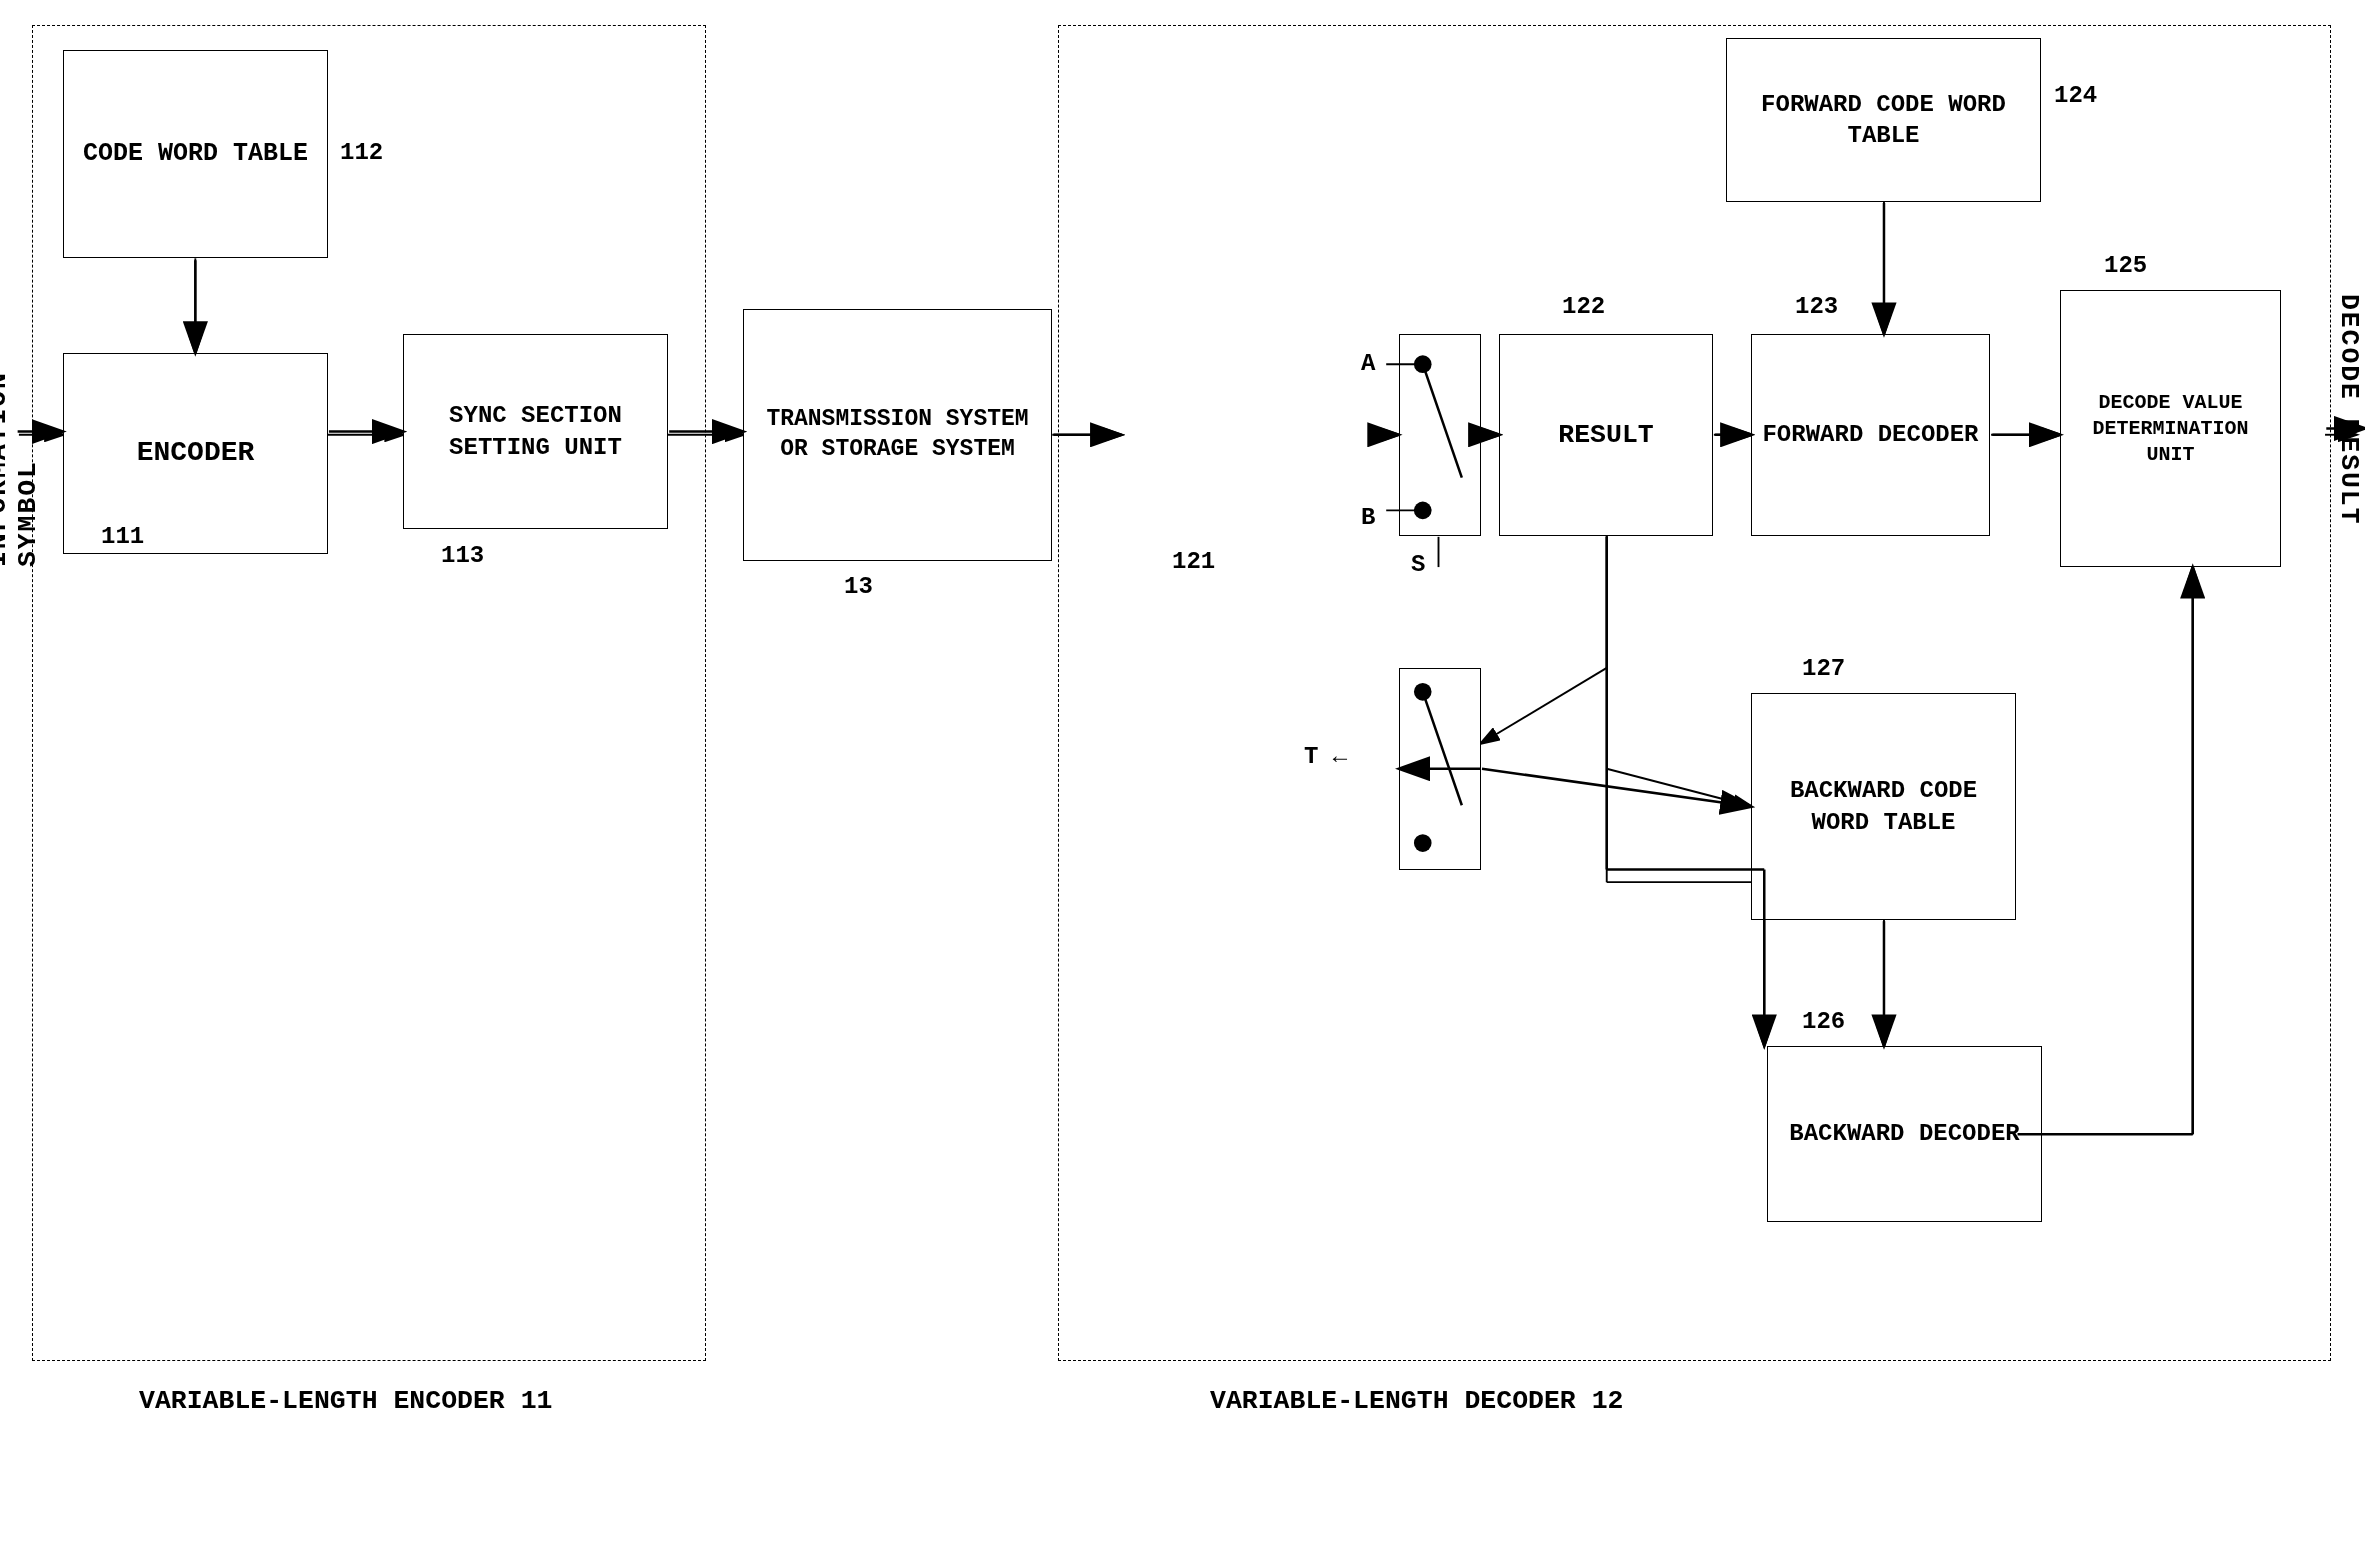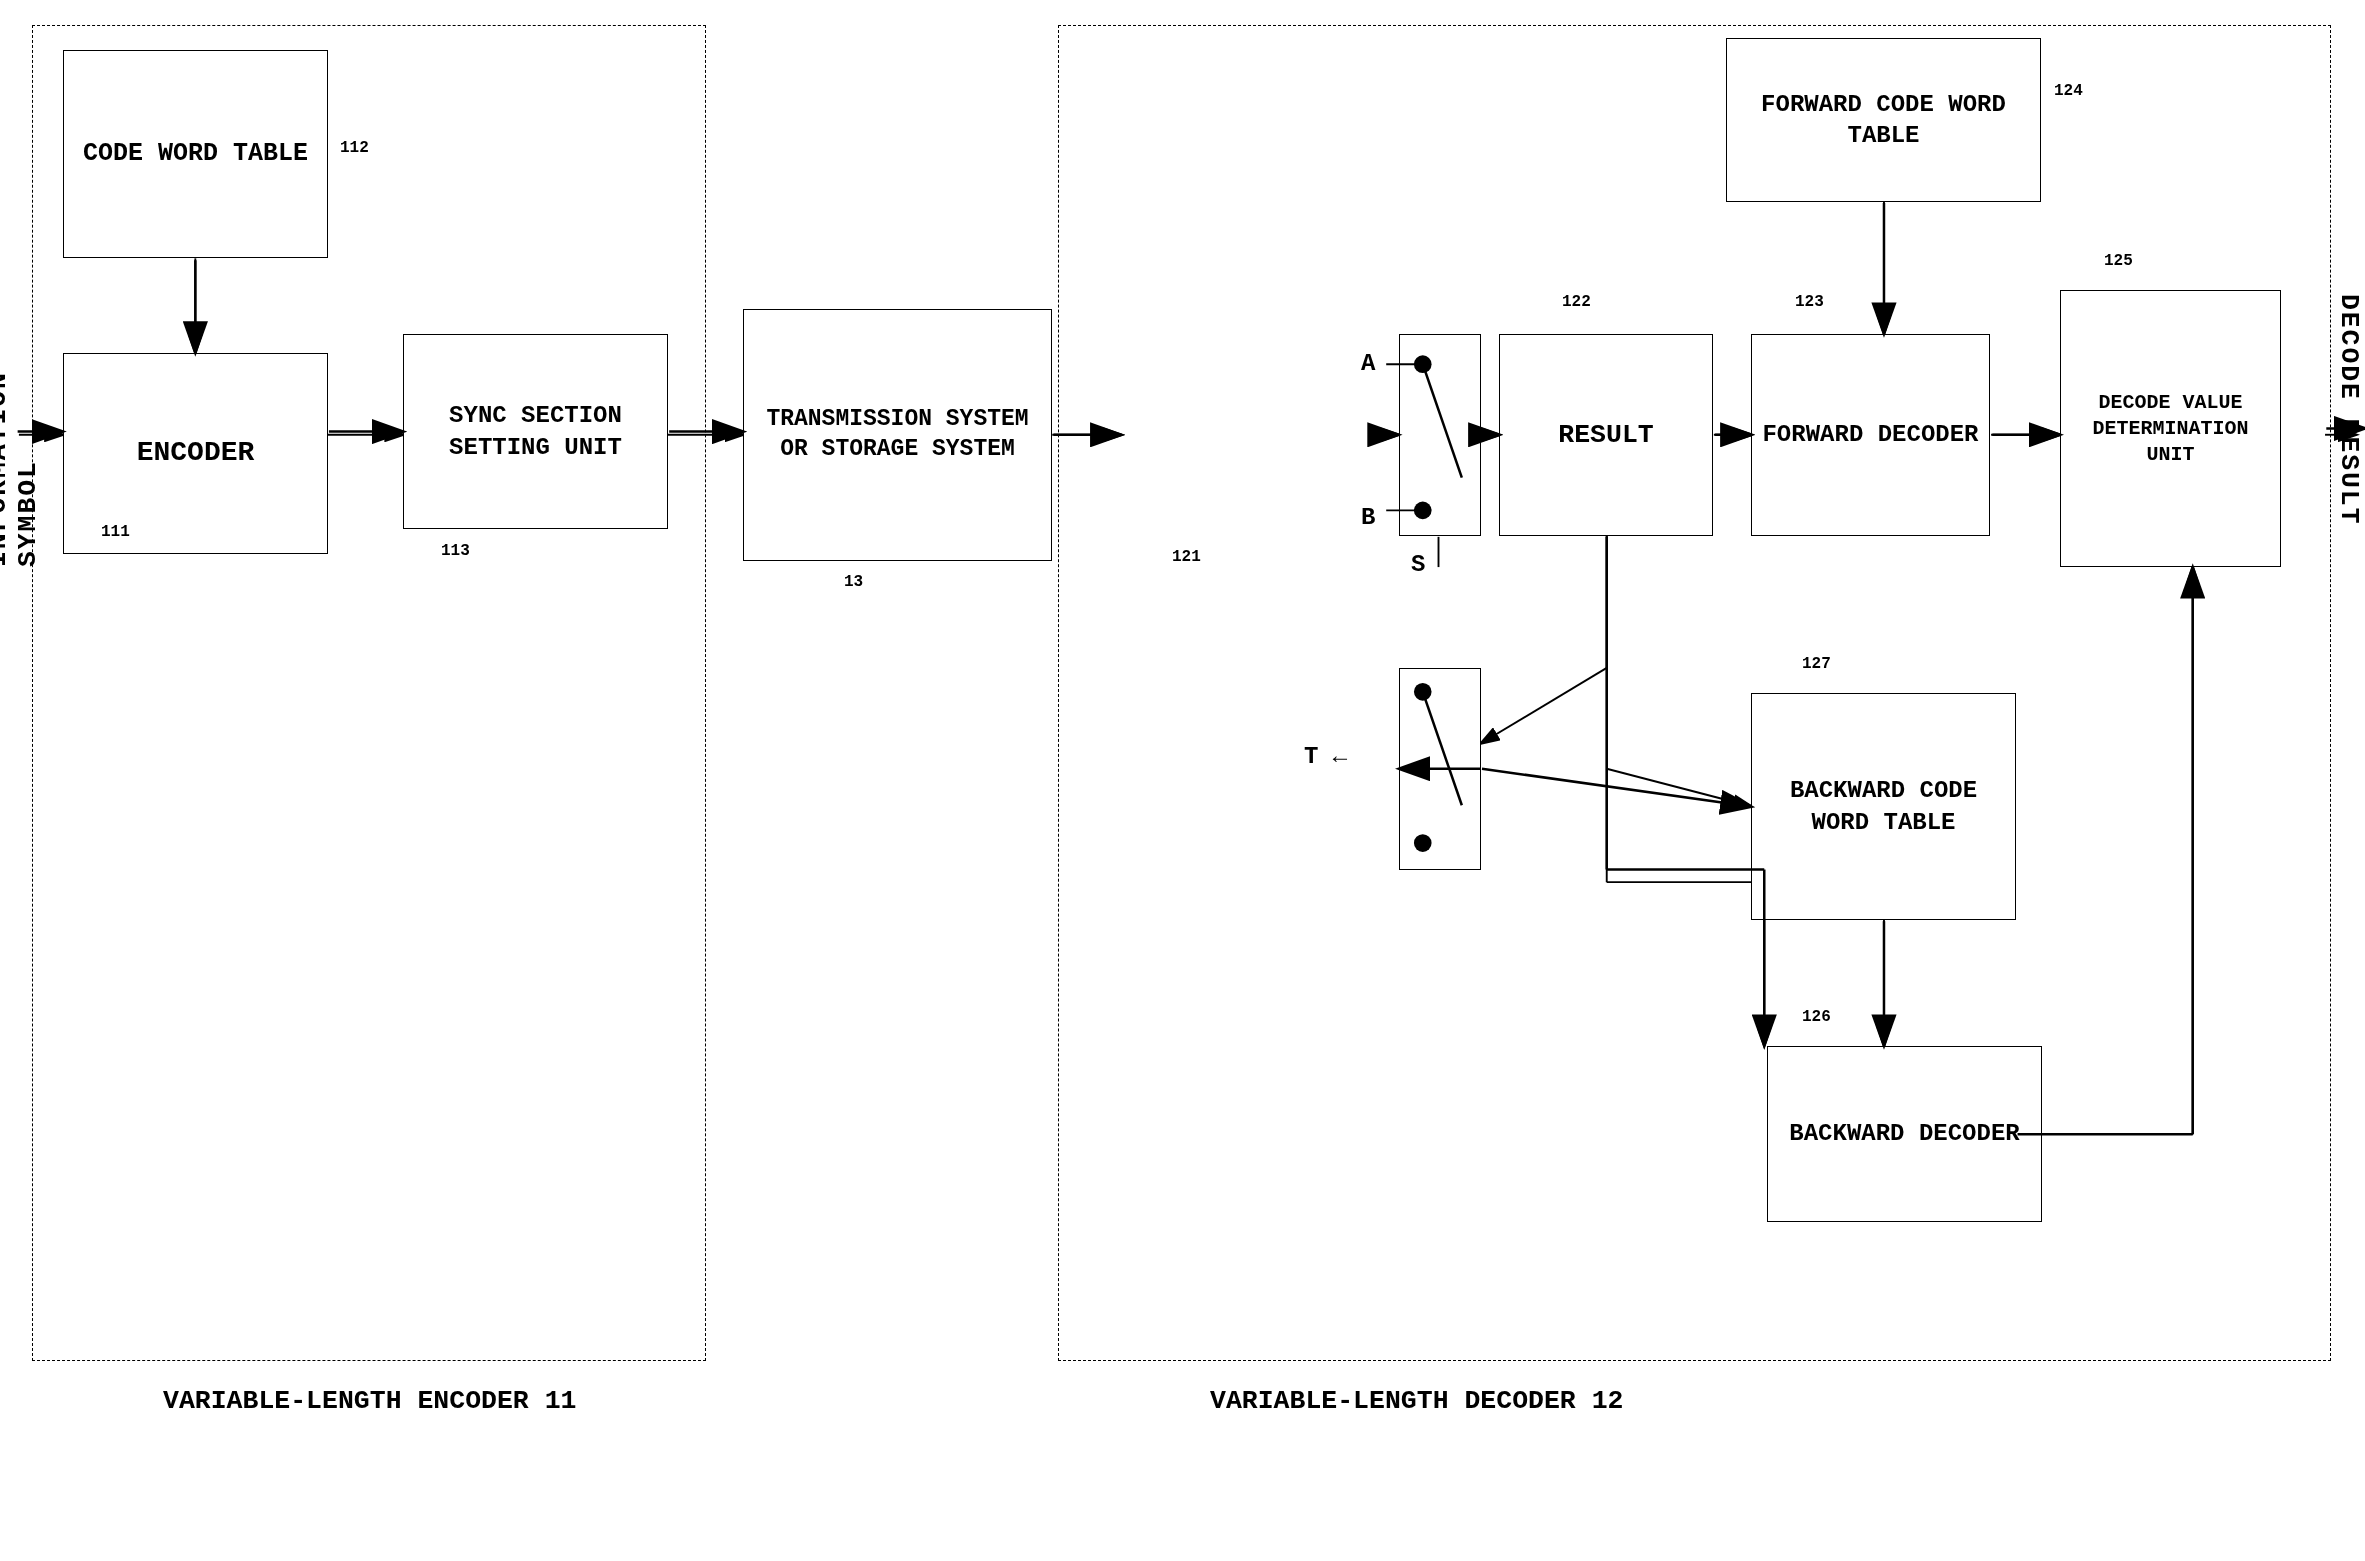--- a/index.html
+++ b/index.html
@@ -36,21 +36,21 @@
 
     .dashed-border {
       position: absolute;
       border: 1.9px dashed #000;
       background: transparent;
     }
 
     
     .label {
       position: absolute;
-      font-size: 16px;
+      font-size: 24px;
       font-weight: bold;
       font-family: 'Courier New', Courier, monospace;
     }
 
     
     svg.arrows {
       position: absolute;
       top: 0; left: 0;
       width: 2366px;
       height: 1562px;
@@ -243,21 +243,21 @@
   </div>
 
   <div class="box" style="left:1751px; top:1046px; width:275px; height:176px; font-size:24px;margin-left:16px;">
     <span>BACKWARD
 DECODER</span>
   </div>
   <div class="label" style="left:1802px; top:1008px;">
     <span>126</span>
   </div>
 
-  <div class="label" style="left:139px; top:1386px; font-size:26.5px; white-space:nowrap;margin-left:24px;">
+  <div class="label" style="left:139px; top:1386px; font-size:26.5px; white-space:nowrap;">
     <span>VARIABLE-LENGTH ENCODER 11</span>
   </div>
   <div class="label" style="left:1210px; top:1386px; font-size:26.5px; white-space:nowrap;">
     <span>VARIABLE-LENGTH DECODER 12</span>
   </div>
 
   <svg style="position:absolute;top:0;left:0;width:2366px;height:1562px;pointer-events:none;" viewBox="0 0 3755 2479" width="2366" height="1562">
     <defs>
       <marker id="arr2" markerWidth="14" markerHeight="10" refX="12" refY="5" orient="auto">
         <polygon points="0 0, 14 5, 0 10" fill="#000"></polygon>

